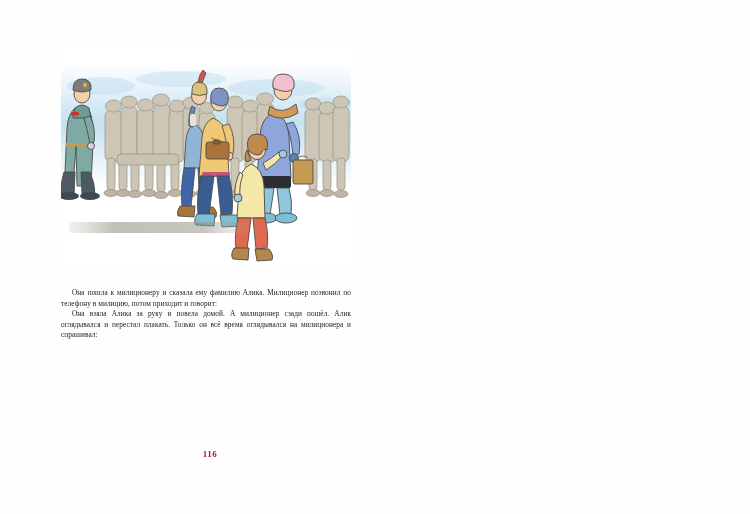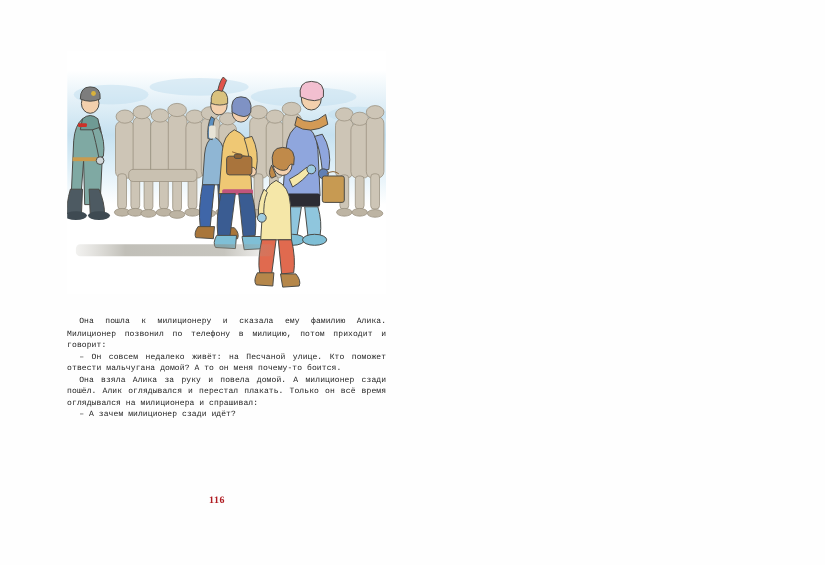--- a/index.html
+++ b/index.html
@@ -24,21 +24,21 @@
     top: 0;
     height: 514px;
     background: #fefefe;
   }
   .page-left  { left: 0;   width: 375px; }
   .page-right { left: 375px; width: 375px; }
 
   
   .textblock {
     position: absolute;
-    font-family: Liberation Mono, monospace;
+    font-family: Liberation Serif, serif;
     font-size: 7.3px;
     line-height: 10.55px;
     color: #1b1b1b;
     text-align: justify;
     text-justify: inter-word;
     -webkit-hyphens: none;
     hyphens: none;
     letter-spacing: 0.01em;
   }
   .textblock p { margin: 0; }
@@ -48,21 +48,21 @@
     left: 61px;
     top: 288px;
     width: 290px;
   }
 
   .page-number {
     position: absolute;
     left: 190px;
     top: 449px;
     width: 40px;
-    text-align: left;
+    text-align: center;
     color: #b01c22;
     font-family: "Liberation Serif", serif;
     font-size: 9px;
     font-weight: bold;
     letter-spacing: 0.06em;
   }
 
   
   .illus {
     position: absolute;
@@ -278,23 +278,21 @@
           <path d="M194 203 l2 12 15 -1 q2 -5 -3 -11 z" fill="#b5874a"></path>
         </g>
 
         <rect x="0" y="140" width="290" height="82" fill="#ffffff" opacity="0.0"></rect>
         <rect x="8" y="176" width="180" height="11" rx="4" fill="url(#groundShadow)"></rect>
       </svg>
     </div>
 
     <div class="textblock left-text">
       <p class="indent">Она пошла к милиционеру и сказала ему фамилию Алика. Милиционер позвонил по телефону в милицию, потом приходит и говорит:</p>
-      <p class="indent">– Он совсем недалеко живёт: на Песчаной улице. Кто поможет отвести мальчугана домой? А то он меня почему-то боится.</p>
       <p class="indent">Она взяла Алика за руку и повела домой. А милиционер сзади пошёл. Алик оглядывался и перестал плакать. Только он всё время оглядывался на милиционера и спрашивал:</p>
-      <p class="indent">– А зачем милиционер сзади идёт?</p>
     </div>
 
     <div class="page-number">116</div>
   </div>
 
   <div class="page page-right">
 
     
 
     

